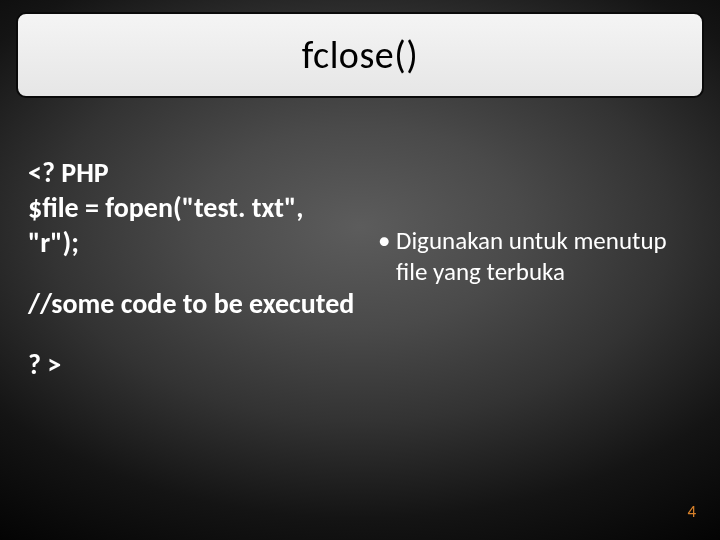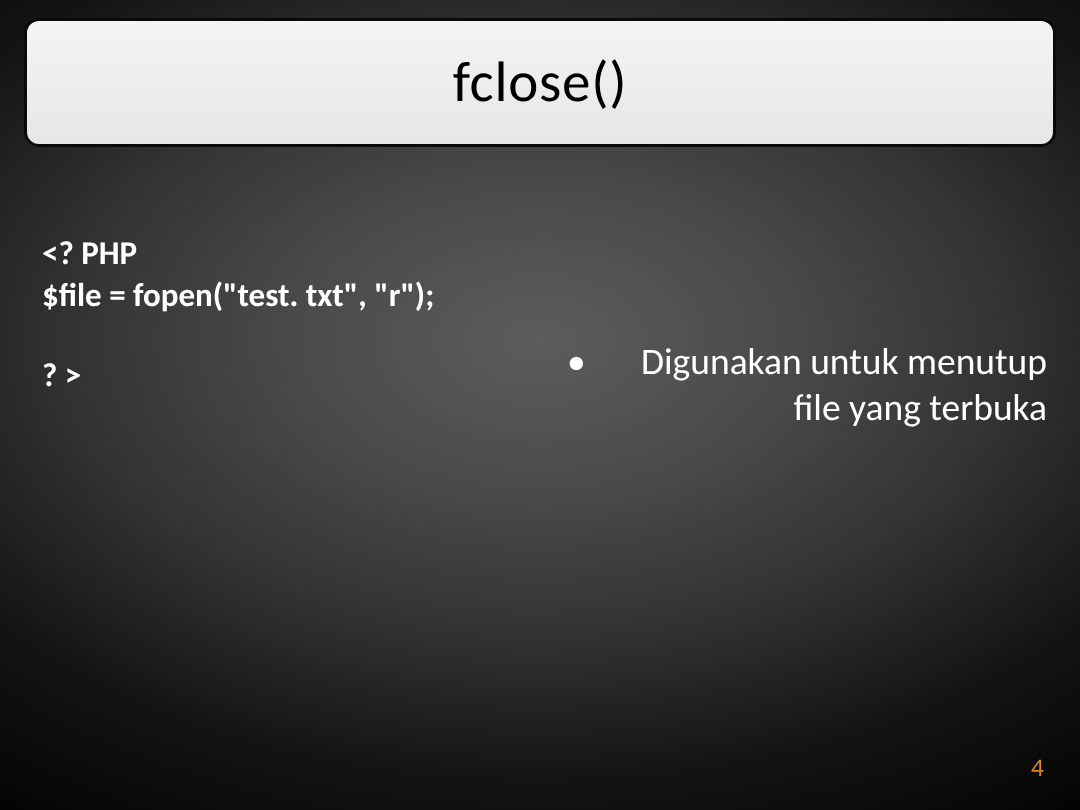--- a/index.html
+++ b/index.html
@@ -28,55 +28,56 @@
     color: #000;
     font-size: 38px;
     letter-spacing: 0.5px;
   }
   .code-col {
     position: absolute;
     left: 28px;
     top: 155px;
     width: 330px;
     color: #fff;
-    font-size: 22px;
+    font-size: 28px;
     font-weight: 700;
     line-height: 1.25;
   }
   .code-block { margin-bottom: 26px; white-space: pre-wrap; }
   .bullet-col {
     position: absolute;
     left: 378px;
     top: 225px;
     width: 320px;
     color: #fff;
     font-size: 25px;
     line-height: 1.25;
   }
   .bullet-row { display: flex; }
   .bullet-mark { width: 18px; flex: 0 0 18px; }
-  .bullet-text { flex: 1; text-align: right; }
+  .bullet-text { flex: 1; }
   .page-num {
     position: absolute;
     right: 24px;
     bottom: 18px;
     color: #d9822b;
     font-size: 17px;
   }
 </style>
 </head>
 <body>
 
 <div class="title-box">
   <div class="title-text">fclose()</div>
 </div>
 
 <div class="code-col">
   <div class="code-block">&lt;? PHP
 $file = fopen("test. txt", "r");</div>
+  <div class="code-block">//some code to be executed</div>
   <div class="code-block">? &gt;</div>
 </div>
 
 <div class="bullet-col">
   <div class="bullet-row">
     <div class="bullet-mark">•</div>
     <div class="bullet-text">Digunakan untuk menutup file yang terbuka</div>
   </div>
 </div>
 

